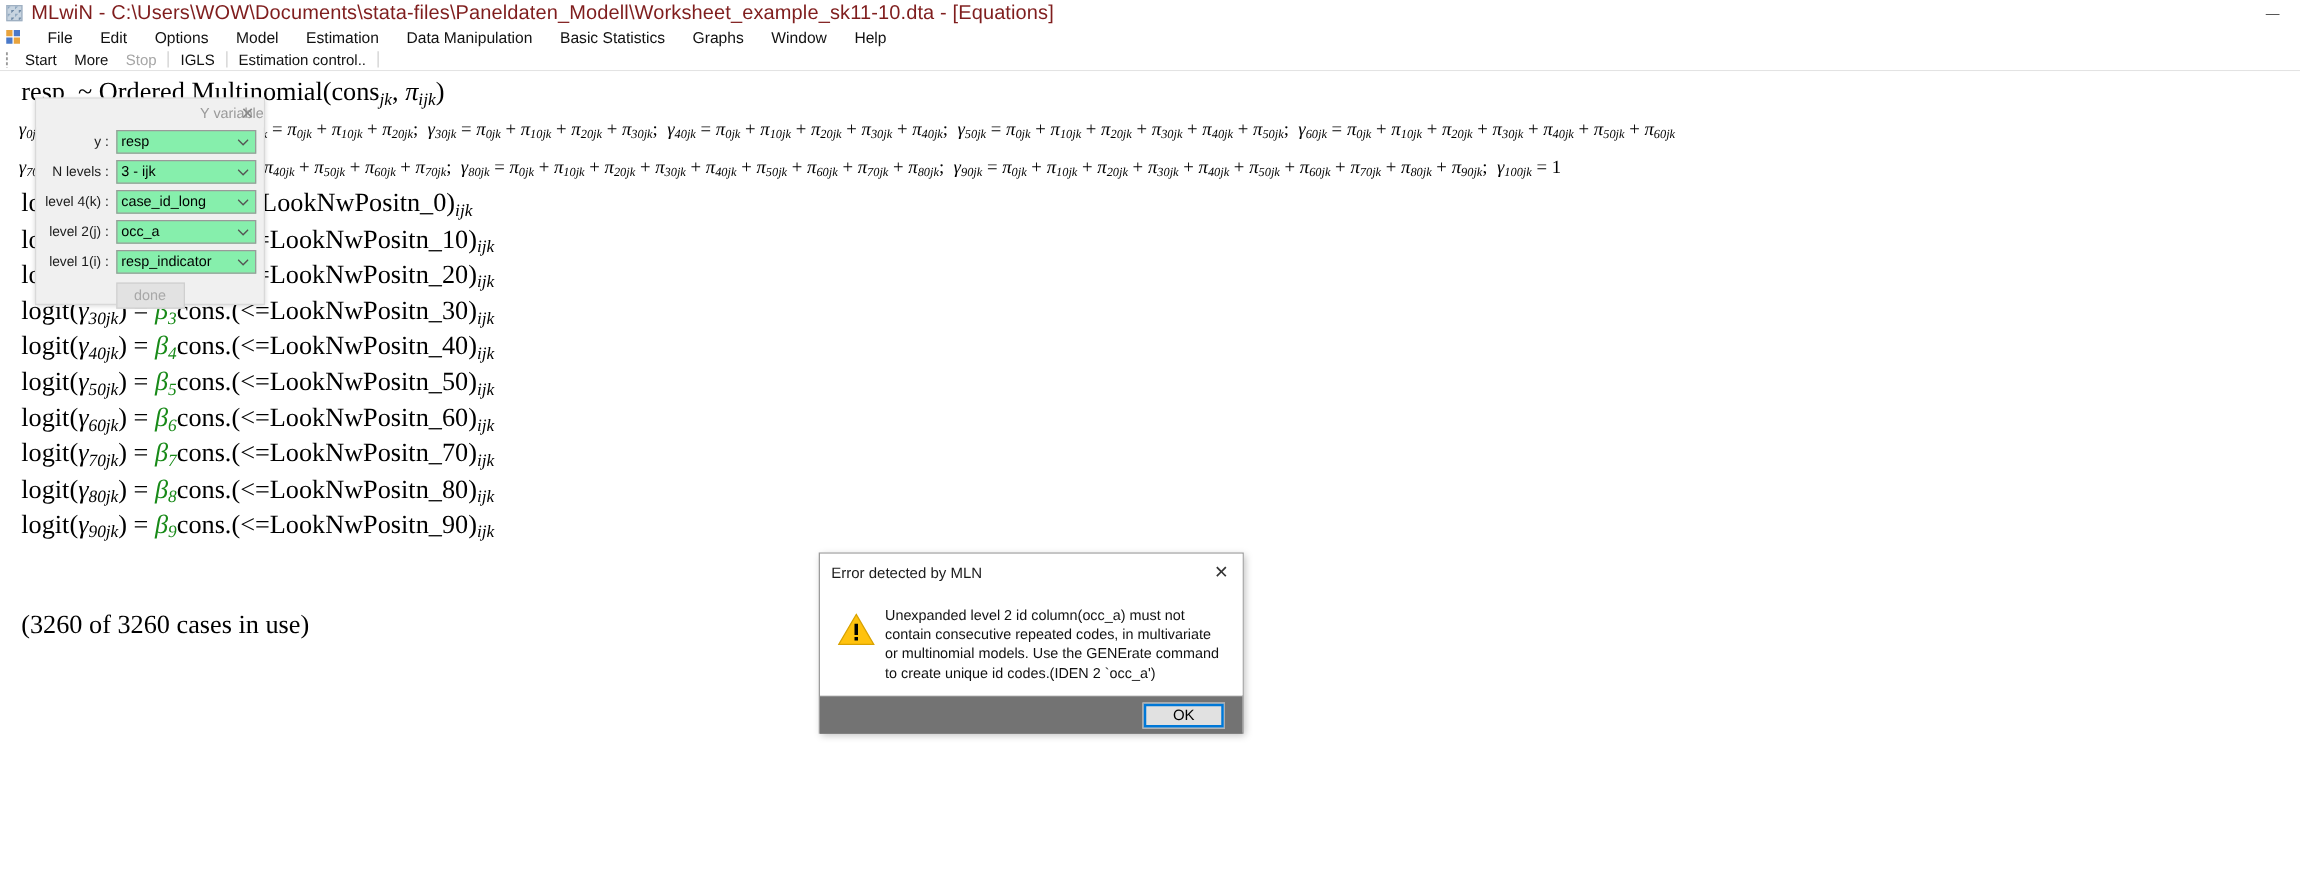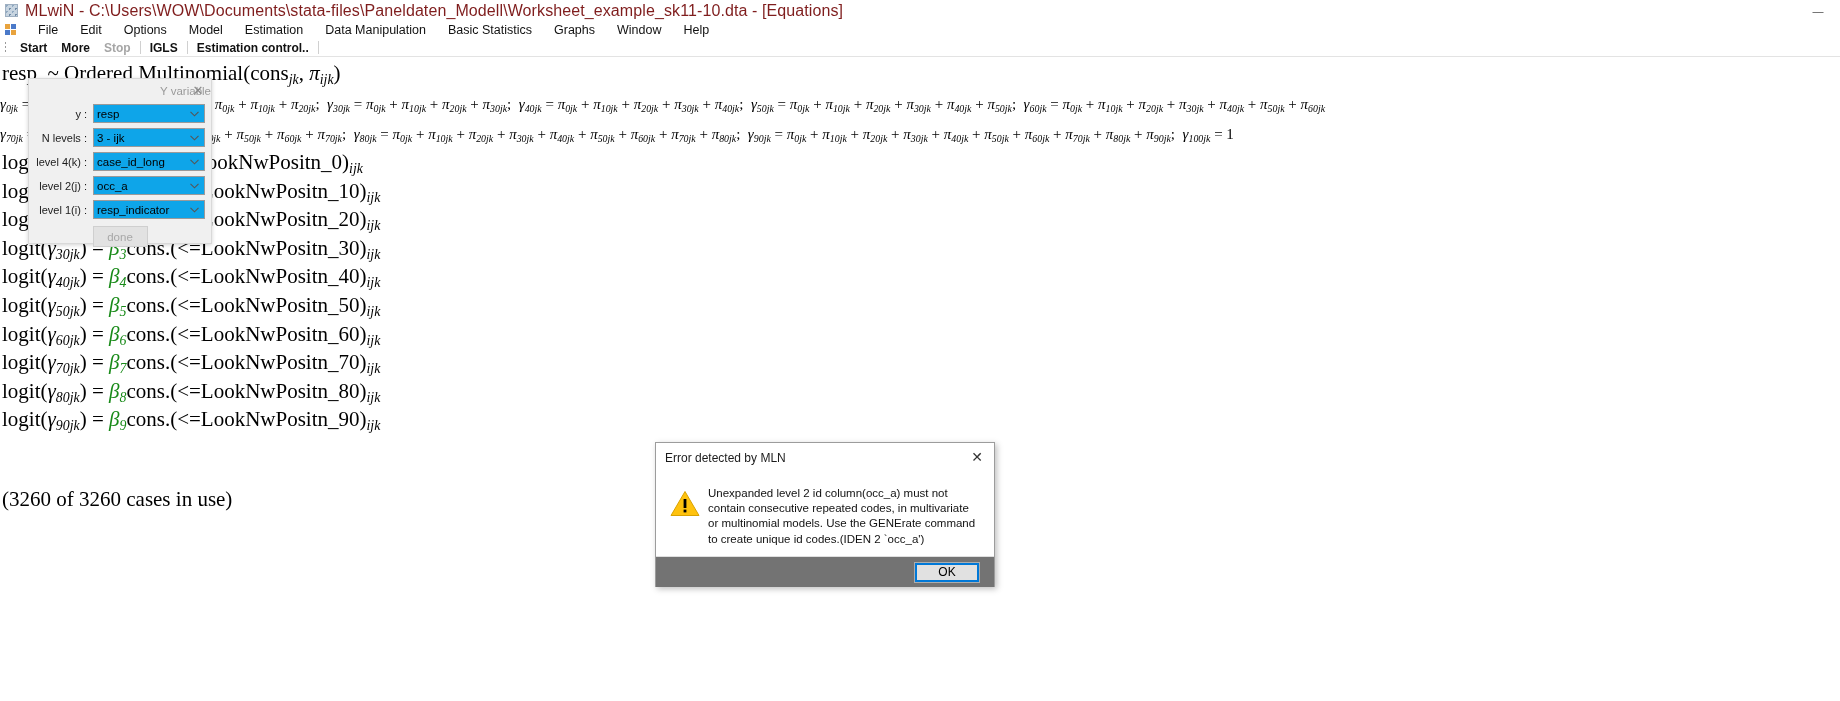--- a/index.html
+++ b/index.html
@@ -61,21 +61,20 @@
     font-size: 12.5px; color: #111; padding: 1px 11px; white-space: nowrap;
     cursor: default;
   }
 
   
   #toolbar {
     position: absolute; left: 0; top: 39px; width: 1840px; height: 18px;
     background: #ffffff;
     display: flex; align-items: center;
     border-bottom: 1px solid #e3e3e3;
-    font-weight: bold;
   }
   #toolbar .grip {
     width: 6px; height: 13px; margin-left: 3px; margin-right: 4px;
     background-image: radial-gradient(#9a9a9a 40%, transparent 41%);
     background-size: 3px 4px; background-repeat: repeat-y;
     background-position: 1px 0;
     flex: 0 0 auto;
   }
   #toolbar .tb {
     font-size: 12px; color: #111; padding: 0 7px; white-space: nowrap;
@@ -88,21 +87,21 @@
 
   
   #equations {
     position: absolute; left: 0; top: 57px; width: 1840px; height: 644px;
     background: #ffffff; overflow: hidden;
     font-family: "Liberation Serif", serif;
     color: #000;
   }
   .eqline {
     position: absolute; white-space: nowrap;
-    font-size: 21px; line-height: 1;
+    font-size: 21px; line-height: 1; margin-left: 15px;
   }
   .eqline.small { font-size: 15px; }
   sub { font-size: 0.66em; vertical-align: -0.28em; }
   .it { font-style: italic; }
   .beta { color: #188a18; font-style: italic; }
 
   
   #yvar-dialog {
     position: absolute; left: 28px; top: 78px;
     width: 184px; height: 166px;
@@ -125,21 +124,21 @@
   }
   .yv-row {
     display: flex; align-items: center; height: 23px;
     margin-bottom: 1px; padding-right: 6px;
   }
   .yv-row .lbl {
     font-size: 11px; color: #1b1b1b; text-align: right;
     width: 58px; margin-right: 6px; white-space: nowrap;
   }
   .yv-row .combo {
-    flex: 1 1 auto; height: 19px; background: #0ea5e9;
+    flex: 1 1 auto; height: 19px; background: #86efac;
     border: 1px solid #9a9a9a;
     display: flex; align-items: center; position: relative;
     font-size: 11.5px; color: #000; padding-left: 3px;
     overflow: hidden;
   }
   .yv-row .combo .val { white-space: nowrap; }
   .yv-row .combo .arrow {
     position: absolute; right: 3px; top: 0; bottom: 0;
     width: 13px; display: flex; align-items: center; justify-content: center;
   }

